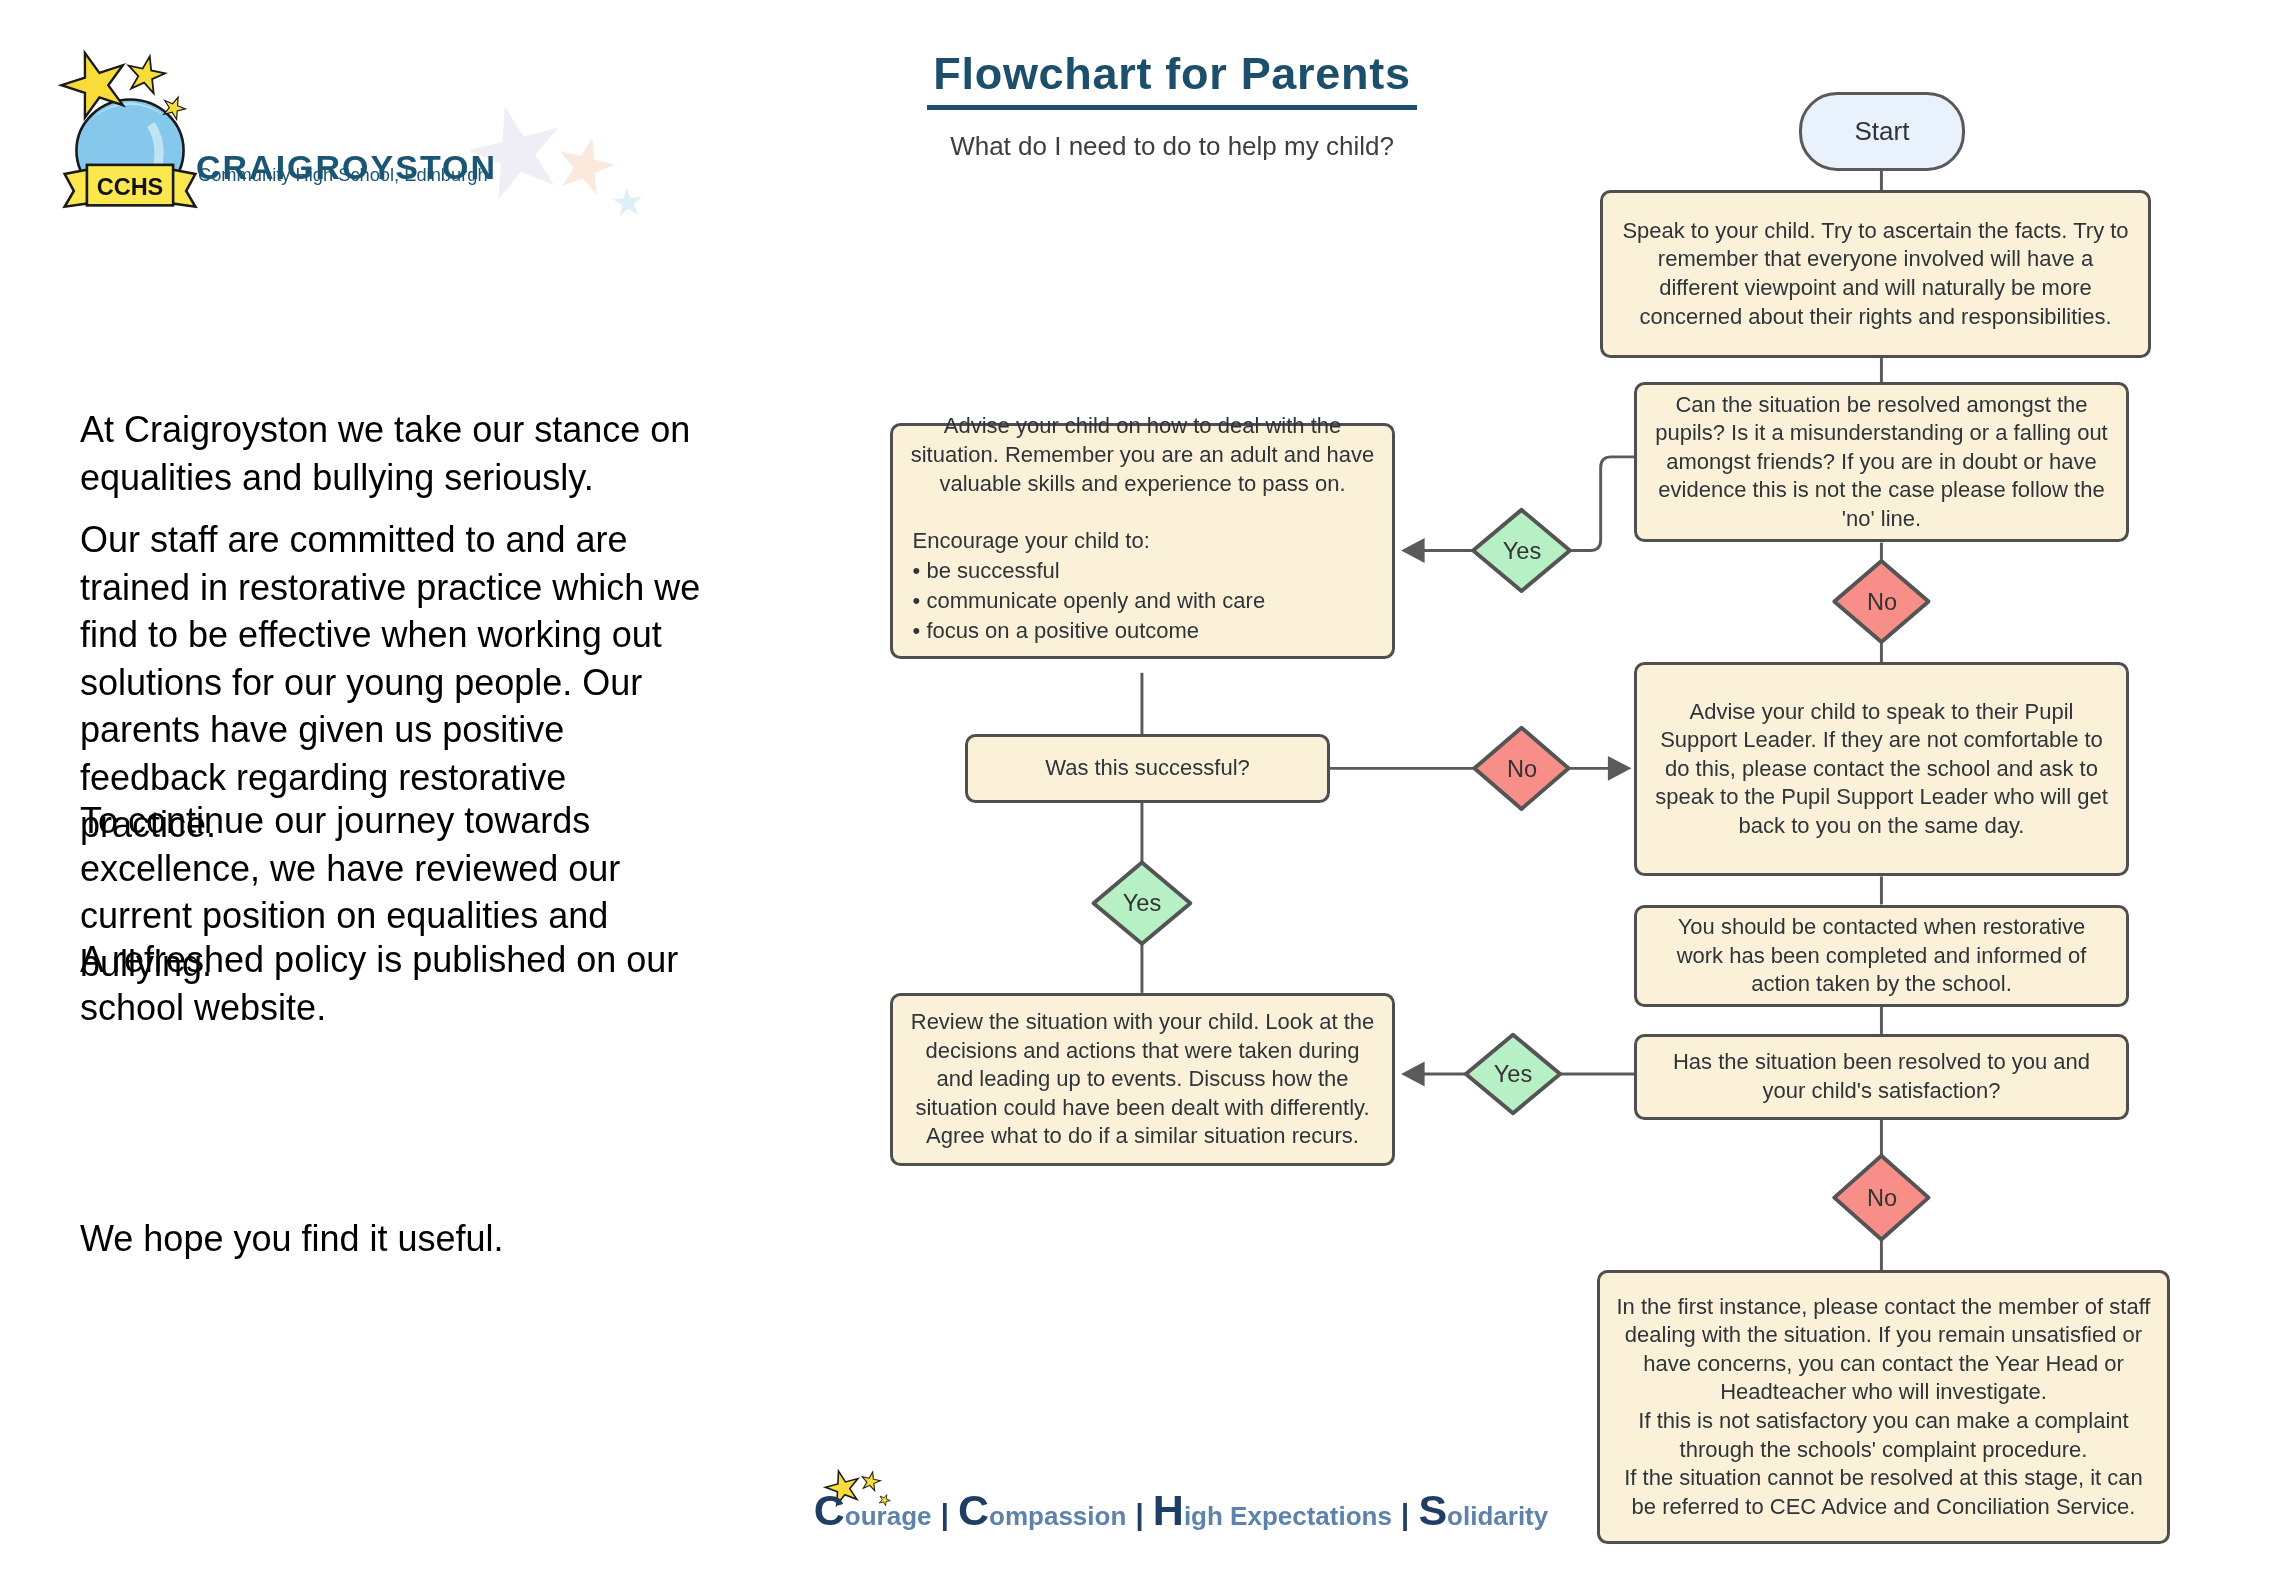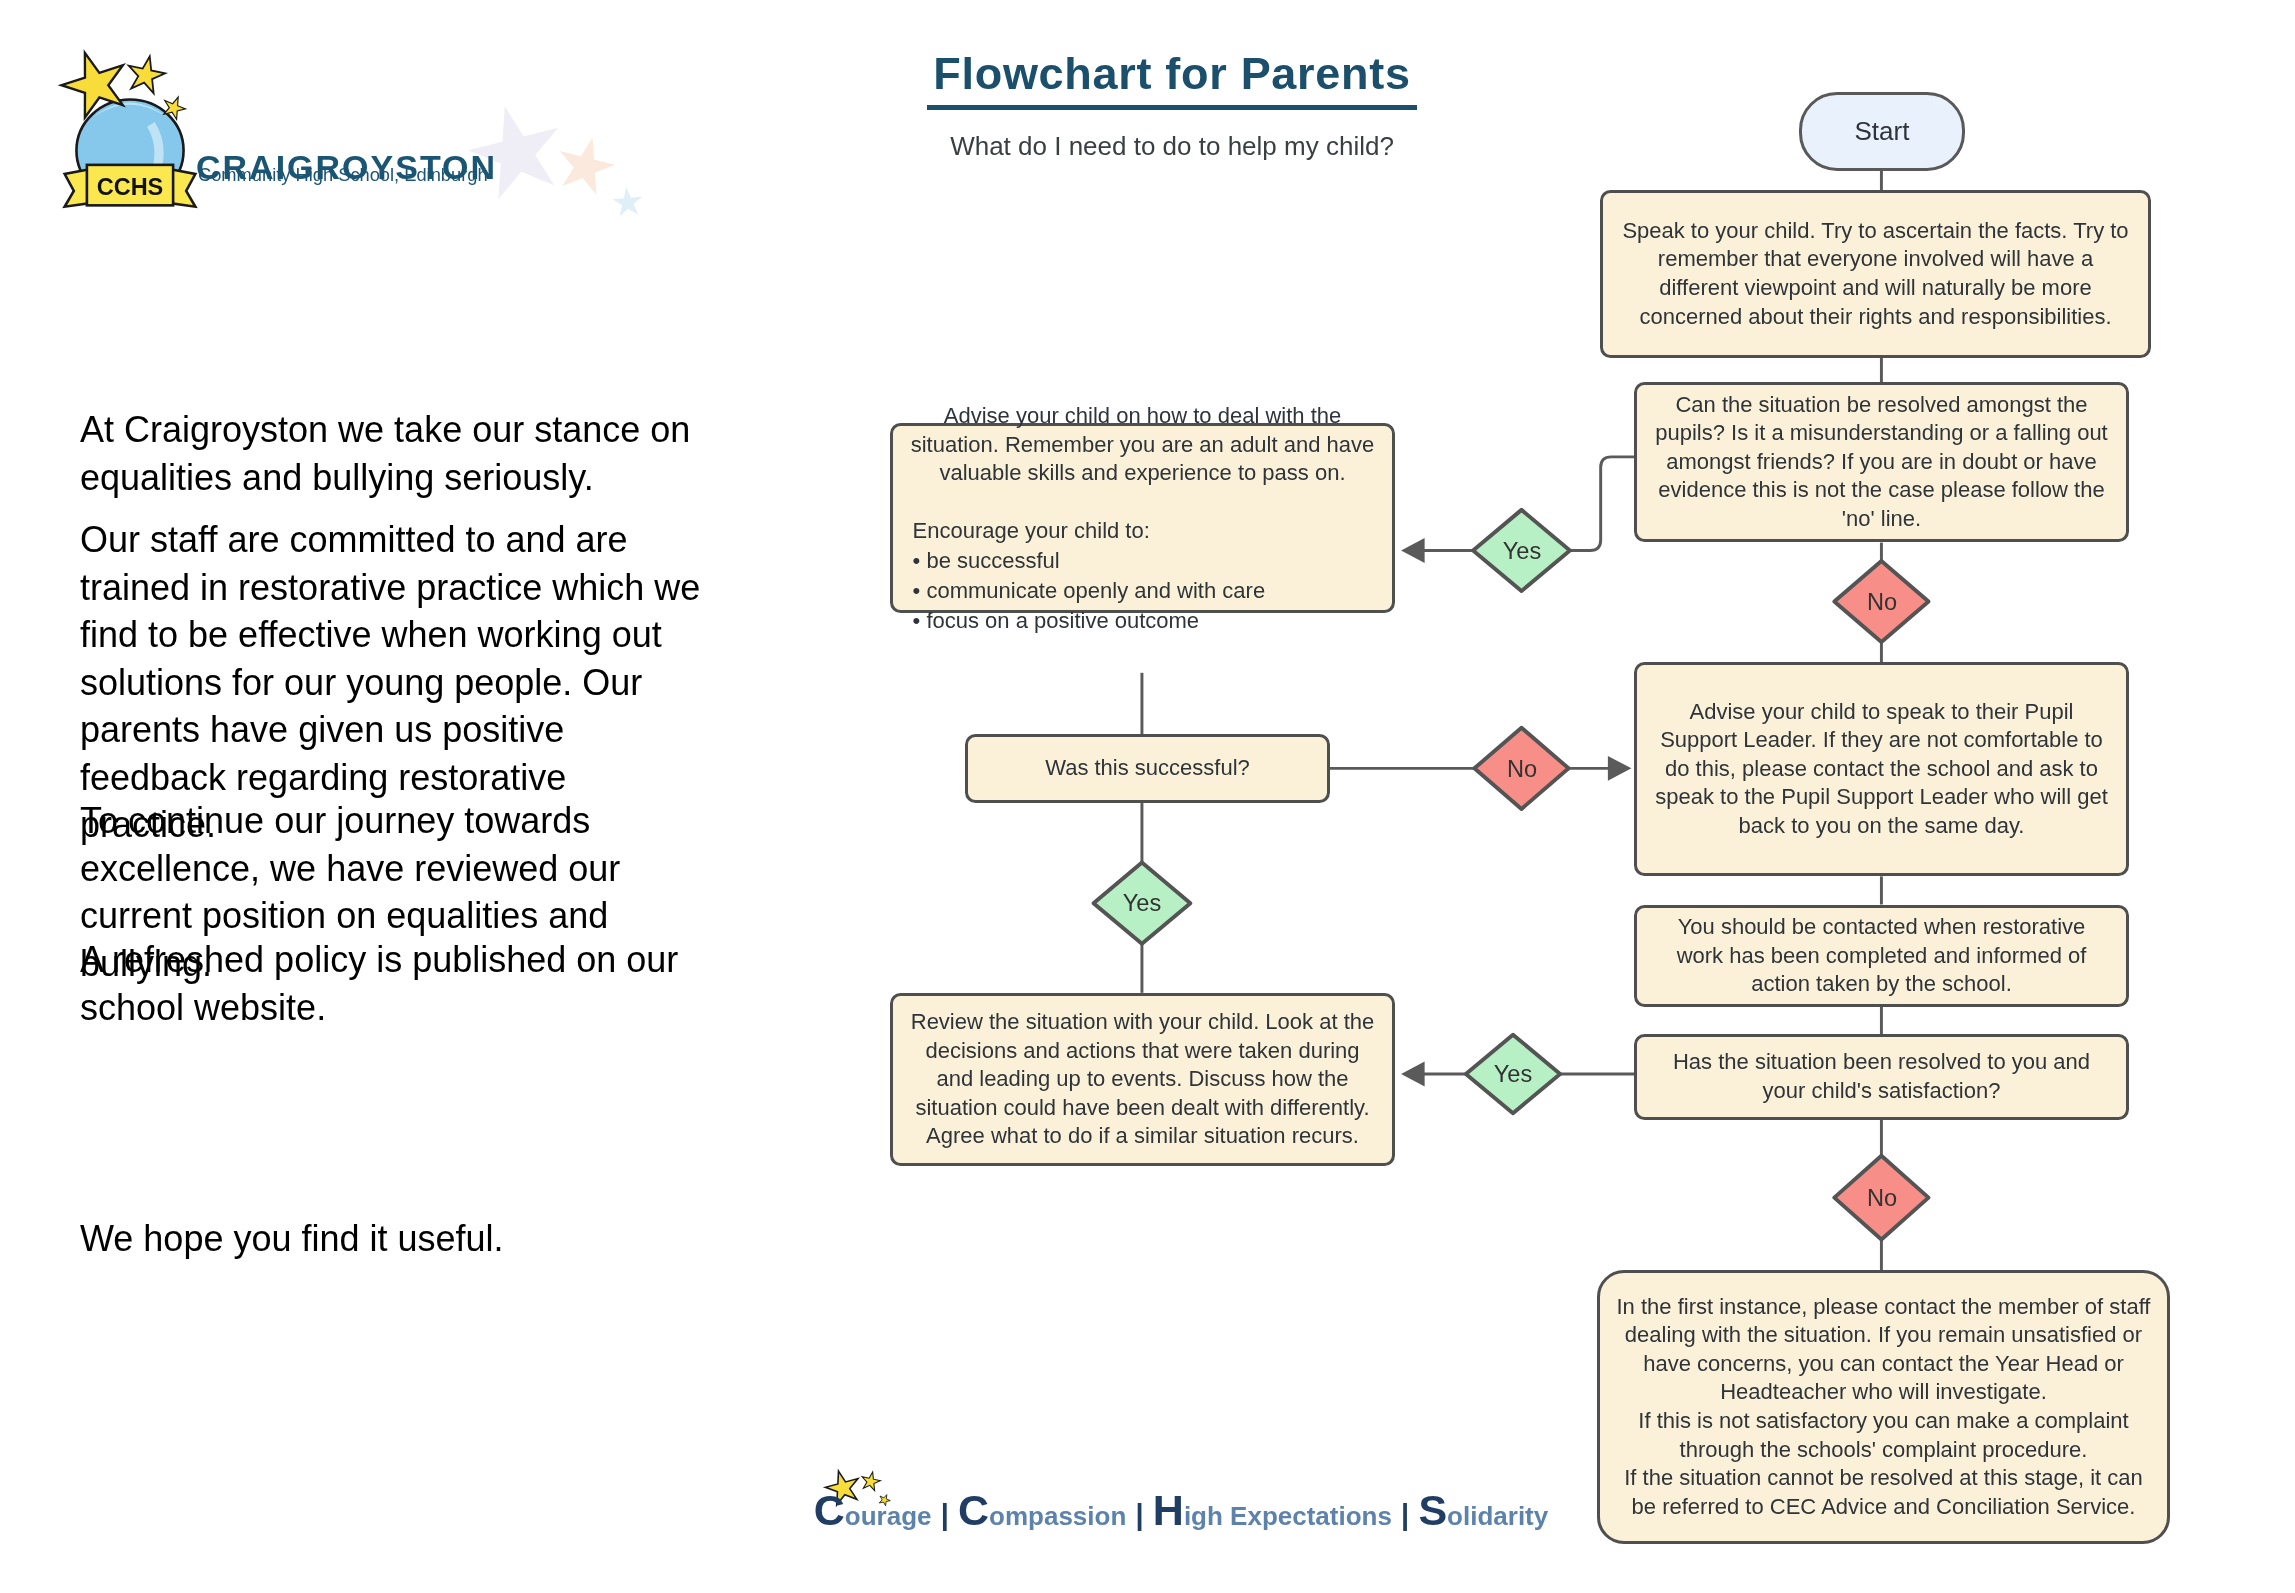--- a/index.html
+++ b/index.html
@@ -13,21 +13,21 @@
   .subtitle{position:absolute;left:838px;top:131px;width:668px;text-align:center;
             font-size:26px;color:#3A3F42;}
 
   
   .para{position:absolute;left:80px;width:628px;font-size:36px;line-height:1.32;color:#000000;}
 
   
   .node{position:absolute;box-sizing:border-box;background:#FBF1D8;border:3.3px solid #4F4F4F;
         border-radius:10.5px;display:flex;align-items:center;justify-content:center;
         text-align:center;font-size:22px;line-height:1.3;color:#2E3439;padding:9.2px 15.7px;}
-  .node.pre{white-space:pre-line;border-radius:27px;}
+  .node.pre{white-space:pre-line;}
   .start{position:absolute;box-sizing:border-box;background:#E8F1FC;border:3.9px solid#595959;
          border-radius:38px;display:flex;align-items:center;justify-content:center;
          font-size:26px;color:#2E3439;}
   .advise-inner{width:100%;}
   .advise-main{text-align:center;margin:2.6px 0 29px 0;}
   .advise-list{text-align:left;padding-left:3.9px;}
   .advise-list div{margin:1.3px 0;}
   .dlabel{position:absolute;display:flex;align-items:center;justify-content:center;
           width:92px;height:46px;font-size:23.6px;color:#333;text-align:right;}
   svg#flow{position:absolute;left:0;top:0;}
@@ -132,21 +132,21 @@
   <div class="dlabel" style="left:1096px;top:880px">Yes</div>
   <div class="dlabel" style="left:1467px;top:1051px">Yes</div>
   <div class="dlabel" style="left:1836px;top:1175px">No</div>
 
   <div class="start" style="left:1799px;top:92px;width:166px;height:79px">Start</div>
 
   <div class="node" style="left:1600px;top:190px;width:551px;height:168px">Speak to your child. Try to ascertain the facts. Try to remember that everyone involved will have a different viewpoint and will naturally be more concerned about their rights and responsibilities.</div>
 
   <div class="node" style="left:1634px;top:382px;width:495px;height:160px">Can the situation be resolved amongst the pupils? Is it a misunderstanding or a falling out amongst friends? If you are in doubt or have evidence this is not the case please follow the 'no' line.</div>
 
-  <div class="node" style="left:890px;top:423px;width:505px;height:190px;align-items:center">
+  <div class="node" style="left:890px;top:423px;width:505px;height:236px;align-items:flex-end">
     <div class="advise-inner">
       <div class="advise-main">Advise your child on how to deal with the situation. Remember you are an adult and have valuable skills and experience to pass on.</div>
       <div class="advise-list">
         <div>Encourage your child to:</div>
         <div>• be successful</div>
         <div>• communicate openly and with care</div>
         <div>• focus on a positive outcome</div>
       </div>
     </div>
   </div>

